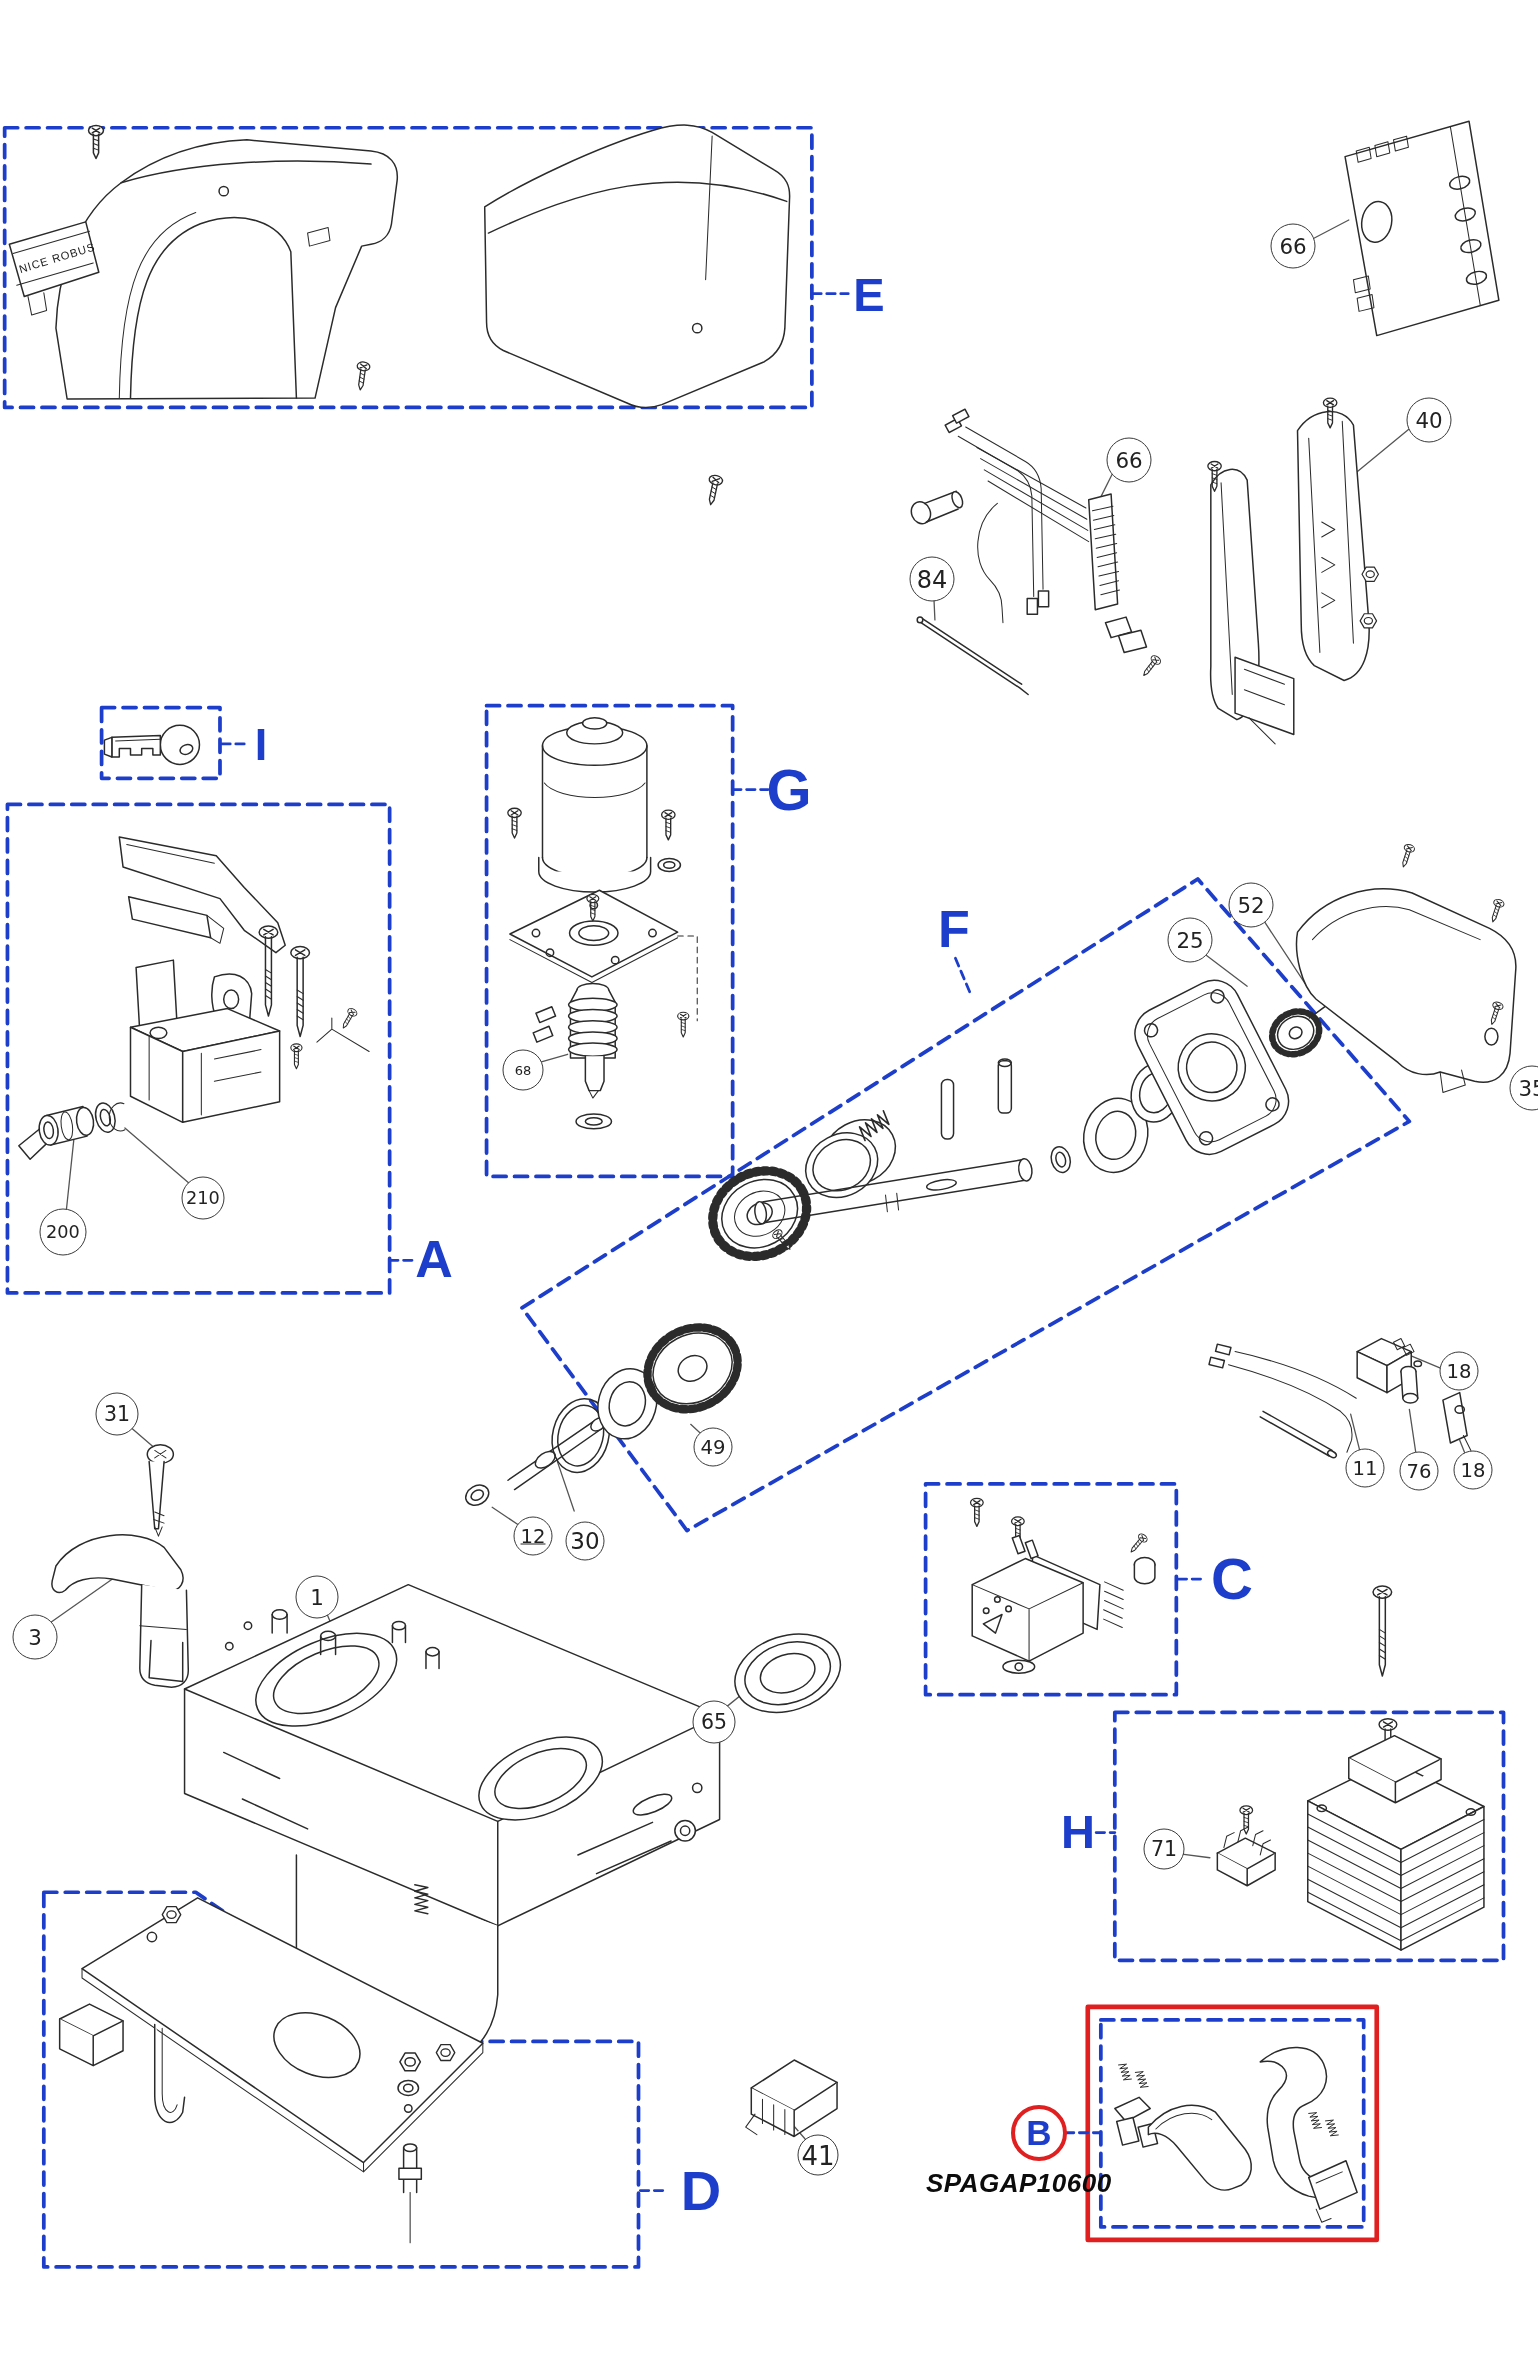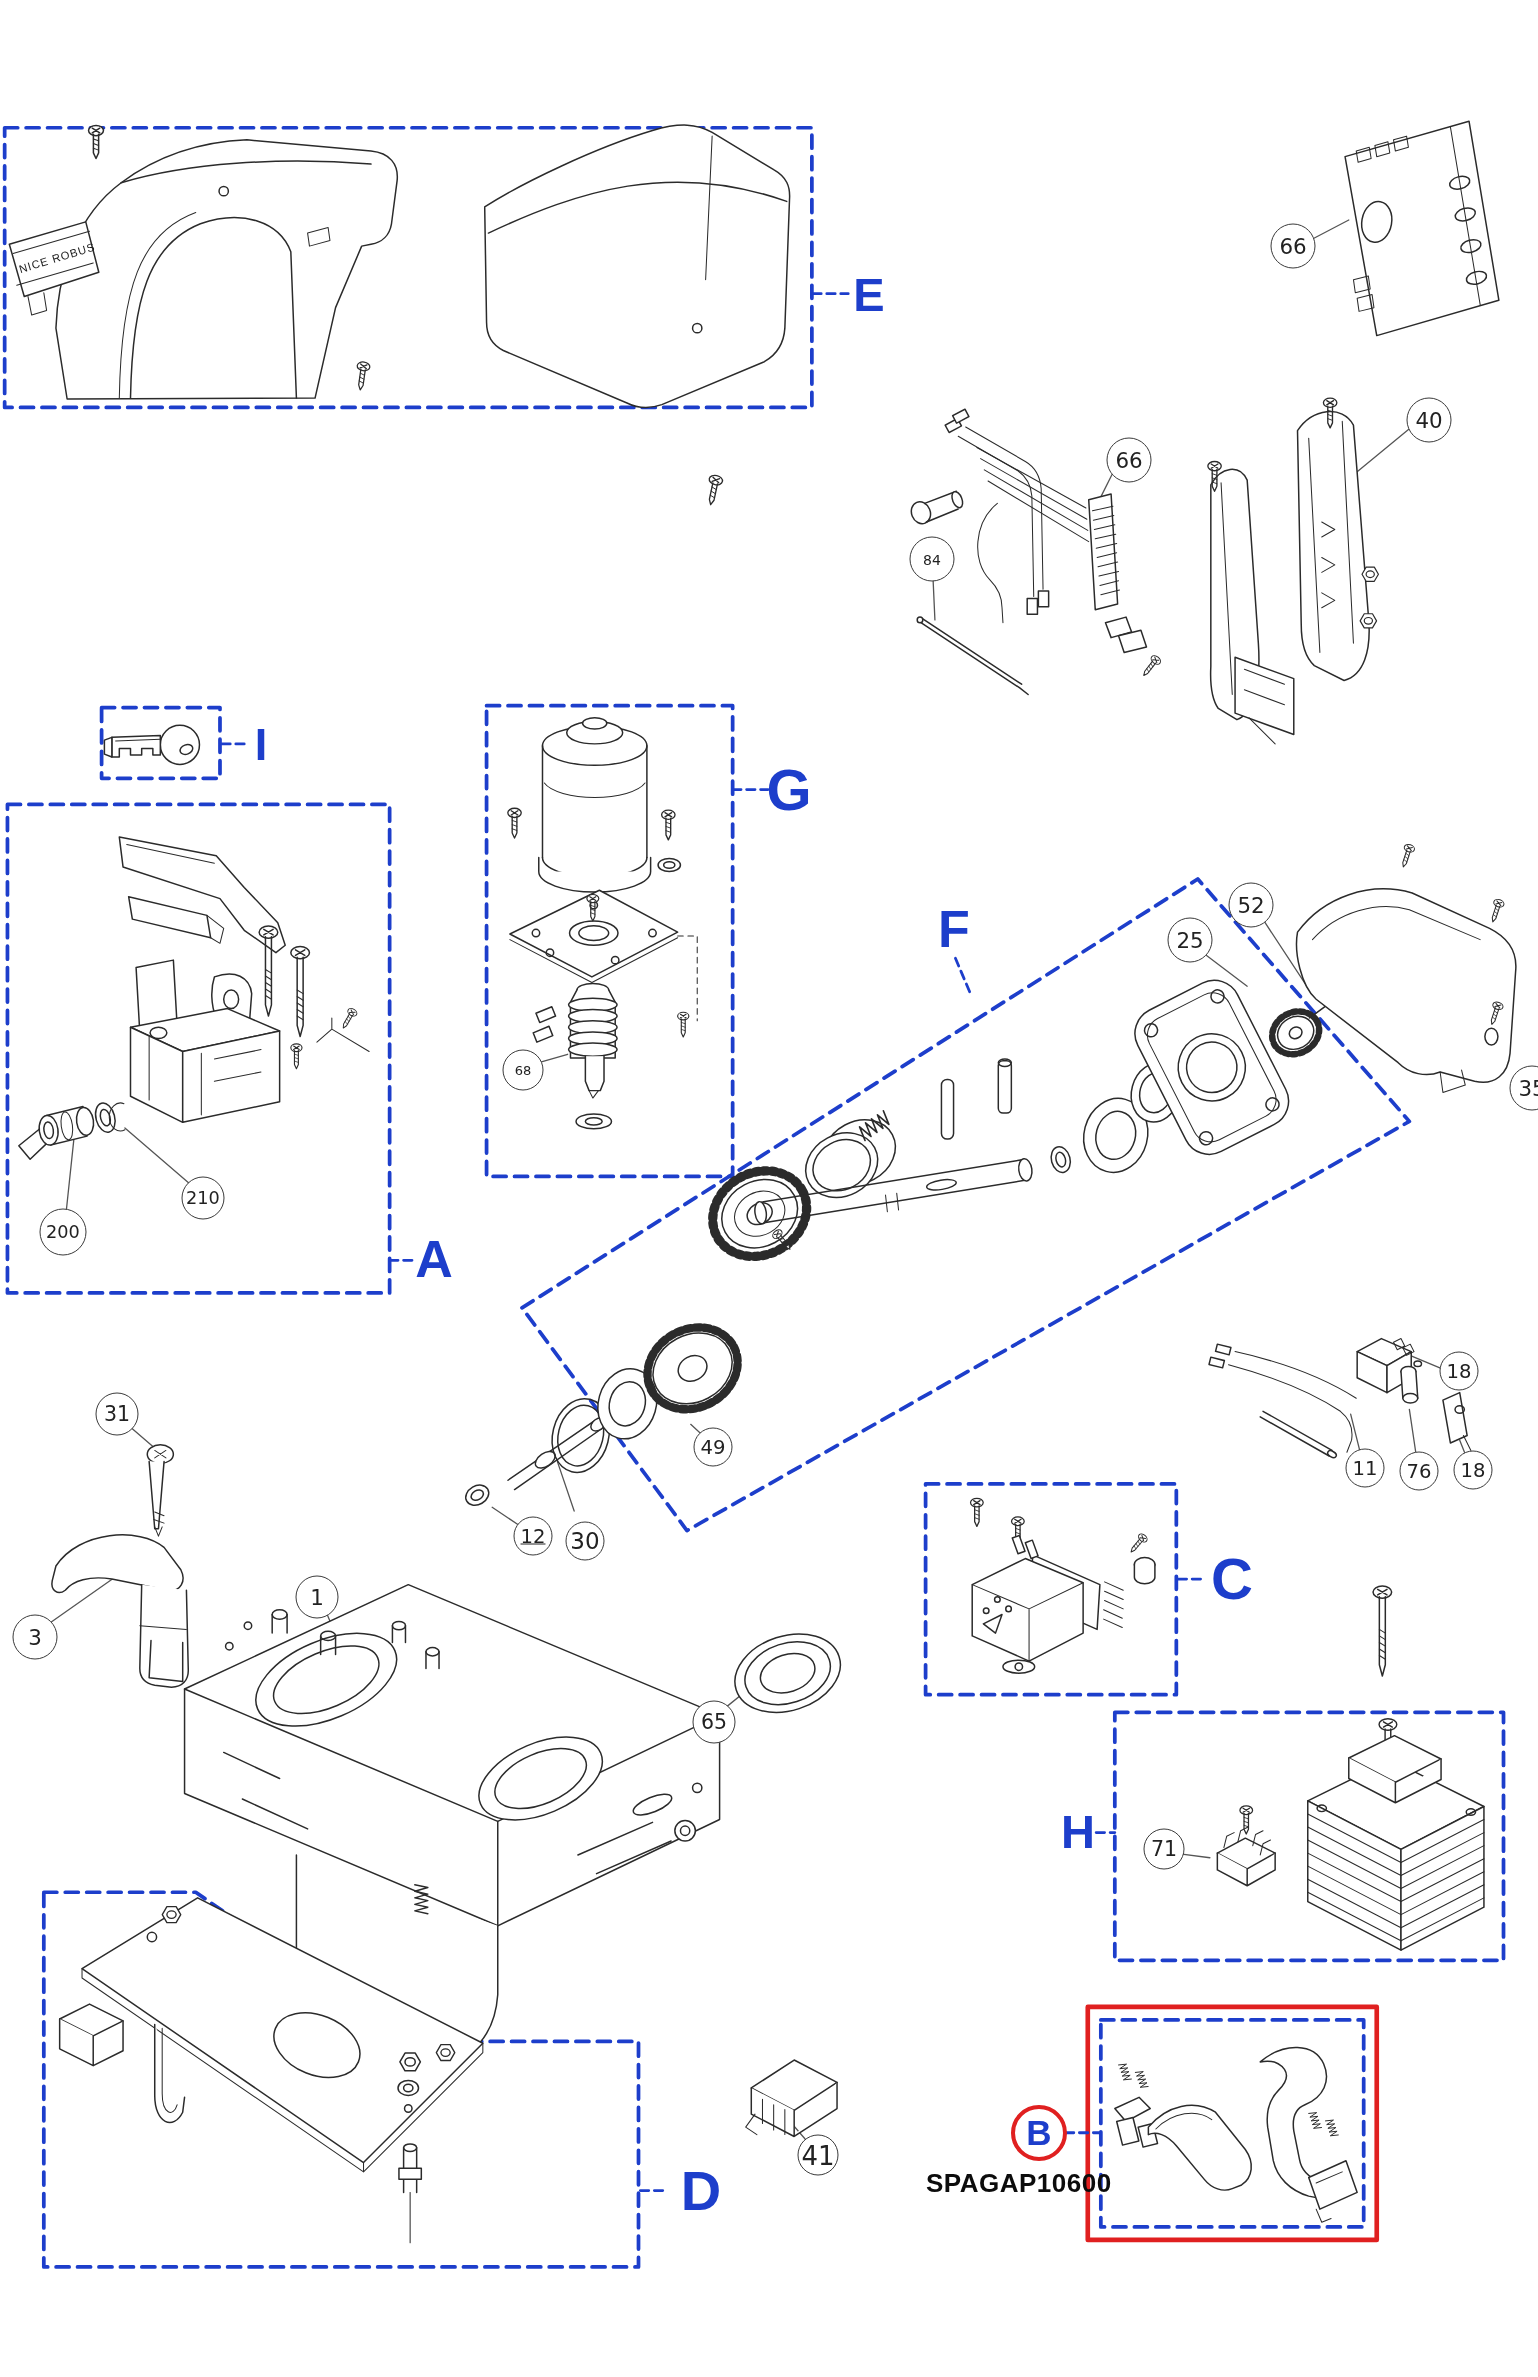--- a/index.html
+++ b/index.html
@@ -461,32 +461,32 @@
 <div class="sec-label" style="left:261px;top:744px;font-size:45px;">I</div>
 <div class="sec-label" style="left:789px;top:790px;font-size:58px;">G</div>
 <div class="sec-label" style="left:434px;top:1259px;font-size:52px;">A</div>
 <div class="sec-label" style="left:954px;top:929px;font-size:52px;">F</div>
 <div class="sec-label" style="left:1232px;top:1579px;font-size:58px;">C</div>
 <div class="sec-label" style="left:1078px;top:1831px;font-size:47px;">H</div>
 <div class="sec-label" style="left:701px;top:2191px;font-size:56px;">D</div>
 <div class="b-badge" style="left:1039px;top:2133px;">
   <span>B</span>
 </div>
-<div class="part-code" style="left:926px;top:2168px;">SPAGAP10600</div>
+<div class="part-code" style="left:926px;top:2168px;font-style:italic;">SPAGAP10600</div>
 
 <div class="co" style="left:1293px;top:246px;width:43px;height:43px;font-size:21.4px;">
       <span>66</span>
     </div>
 <div class="co" style="left:1429px;top:420px;width:43px;height:43px;font-size:21.4px;">
       <span>40</span>
     </div>
 <div class="co" style="left:1129px;top:460px;width:43px;height:43px;font-size:21.4px;">
       <span>66</span>
     </div>
-<div class="co" style="left:932px;top:559px;width:43px;height:43px;font-size:14px;">
+<div class="co" style="left:932px;top:579px;width:43px;height:43px;font-size:24px;">
       <span>84</span>
     </div>
 <div class="co" style="left:523px;top:1070px;width:39px;height:39px;font-size:13px;">
       <span>68</span>
     </div>
 <div class="co" style="left:63px;top:1232px;width:45px;height:45px;font-size:17.7px;">
       <span>200</span>
     </div>
 <div class="co" style="left:203px;top:1198px;width:41px;height:41px;font-size:17.7px;">
       <span>210</span>

